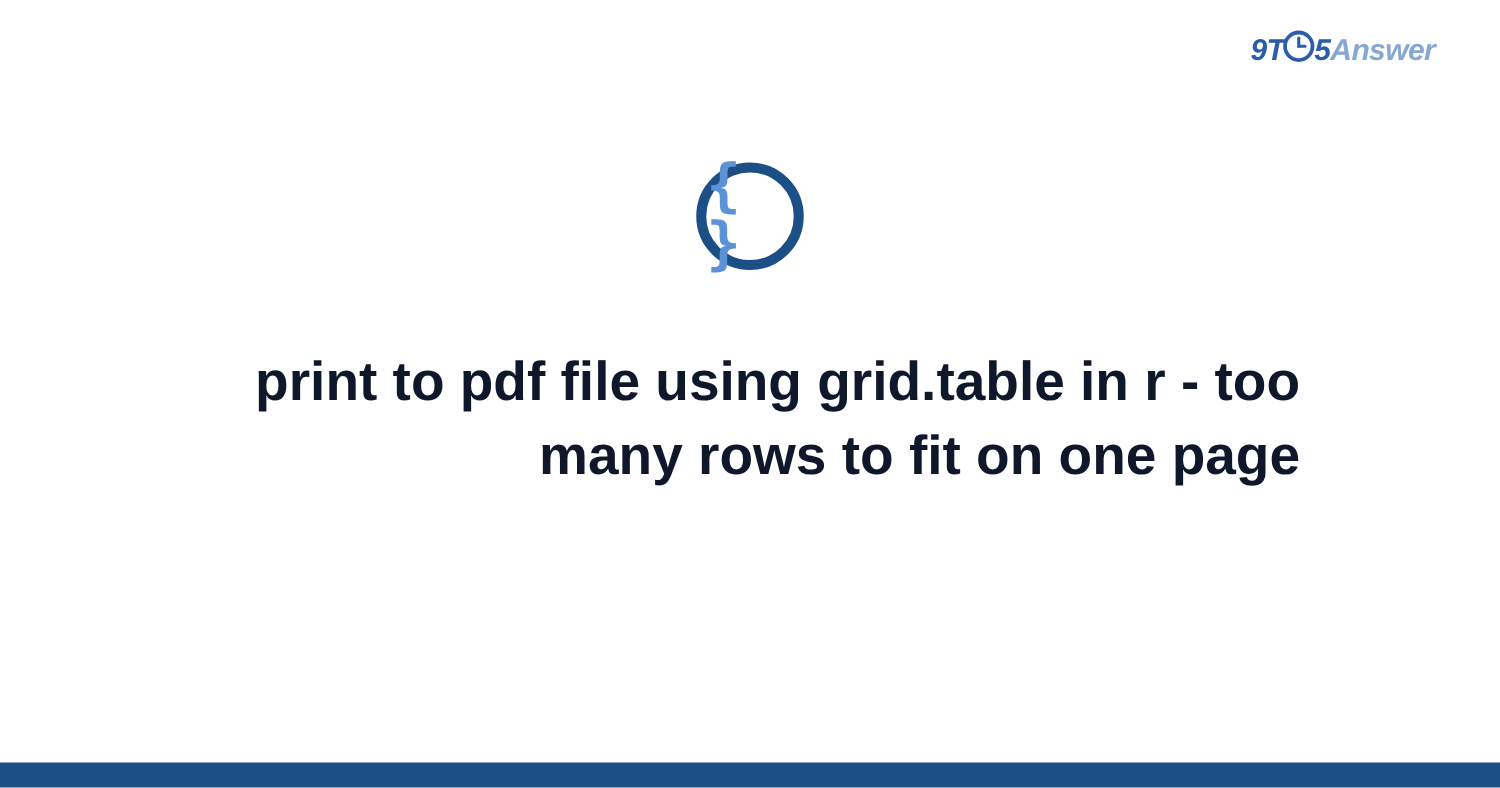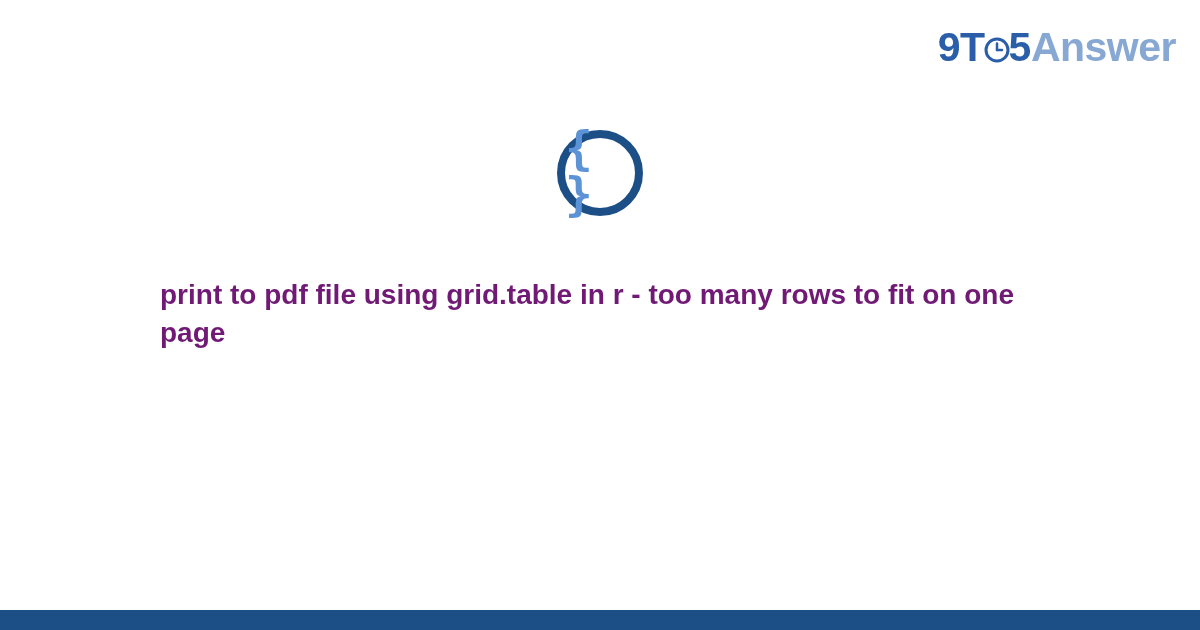--- a/index.html
+++ b/index.html
@@ -11,24 +11,25 @@
       width: 1200px;
       height: 630px;
       background: #ffffff;
       font-family: Arial, Helvetica, sans-serif;
       position: relative;
       overflow: hidden;
     }
     .header-brand {
       position: absolute;
       top: 24px;
-      right: 24px;
-      font-size: 41px;
+      right: 52px;
+      font-size: 24px;
       font-weight: 600;
       letter-spacing: -0.5px;
+      font-style: italic;
     }
     .brand-9t {
       color: #2a5ea8;
       font-weight: 700;
     }
     .brand-clock {
       display: inline-flex;
       align-items: center;
       justify-content: center;
       vertical-align: -2px;
@@ -65,24 +66,24 @@
     .code-braces {
       font-family: "Consolas", "Menlo", monospace;
       font-size: 46px;
       font-weight: 700;
       color: #5b93d6;
       letter-spacing: -4px;
       line-height: 1;
       transform: translateY(-2px);
     }
     .title {
-      color: #701a75;
-      font-size: 28px;
+      color: #0f172a;
+      font-size: 44px;
       font-weight: 700;
-      text-align: left;
+      text-align: right;
       line-height: 1.35;
       max-width: 960px;
       padding: 0 40px;
     }
     .footer-bar {
       position: absolute;
       left: 0;
       right: 0;
       bottom: 0;
       height: 20px;

